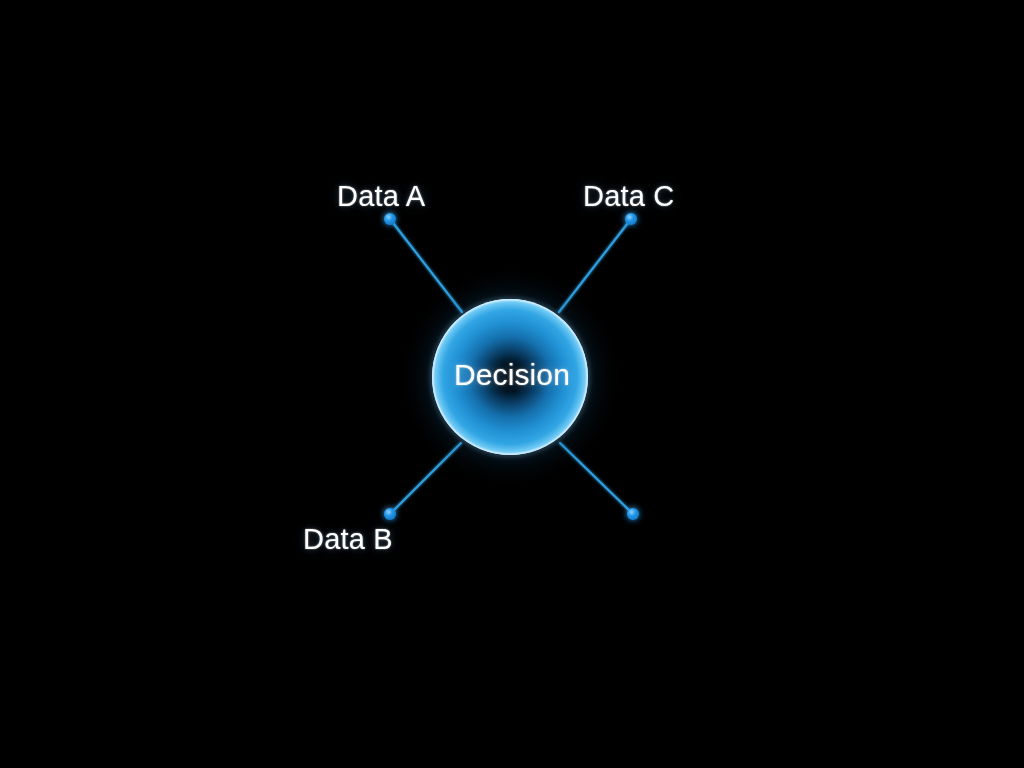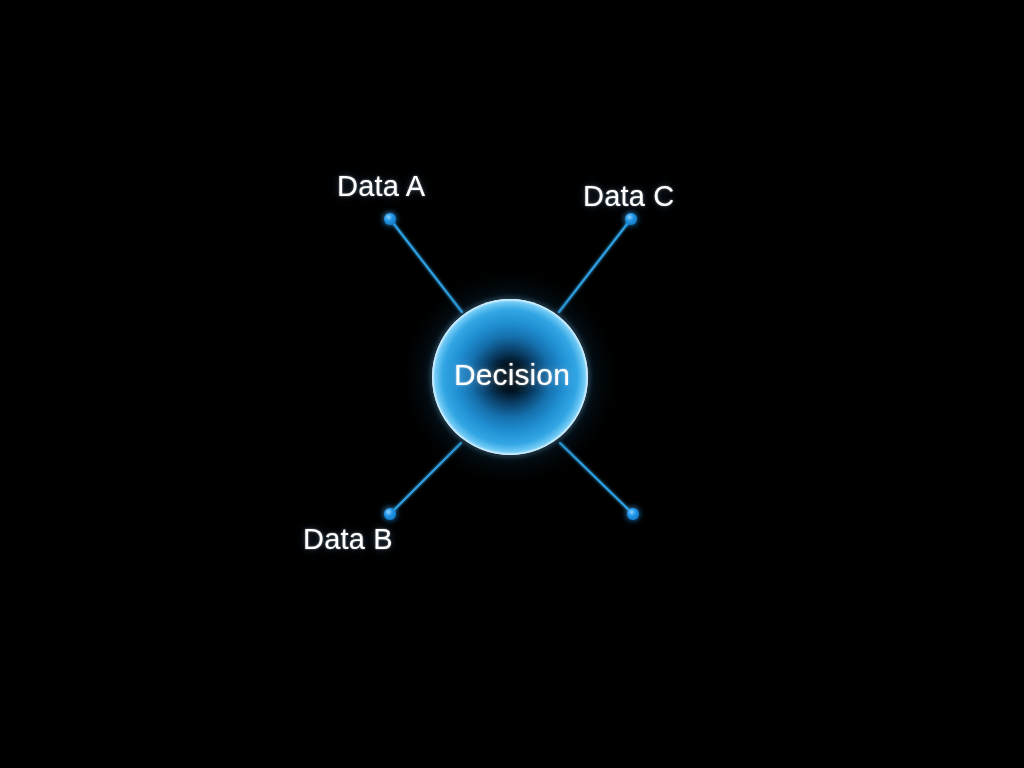--- a/index.html
+++ b/index.html
@@ -40,21 +40,21 @@
     font-size: 29px;
     font-weight: 400;
     letter-spacing: 0.2px;
     line-height: 1;
     white-space: nowrap;
     text-shadow:
       0 0 2px rgba(255,255,255,0.55),
       0 0 7px rgba(150,200,255,0.28),
       0 0 16px rgba(90,160,230,0.16);
   }
-  .node-label.lbl-a { left: 337px; top: 172px; }
+  .node-label.lbl-a { left: 337px; top: 182px; }
   .node-label.lbl-c { left: 583px; top: 182px; text-align: center; }
   .node-label.lbl-b { left: 303px; top: 525px; }
   .node-label.lbl-d { left: 583px; top: 525px; }
 
   .center-label {
     position: absolute;
     left: 0;
     top: 360px;
     width: 1024px;
     text-align: center;

